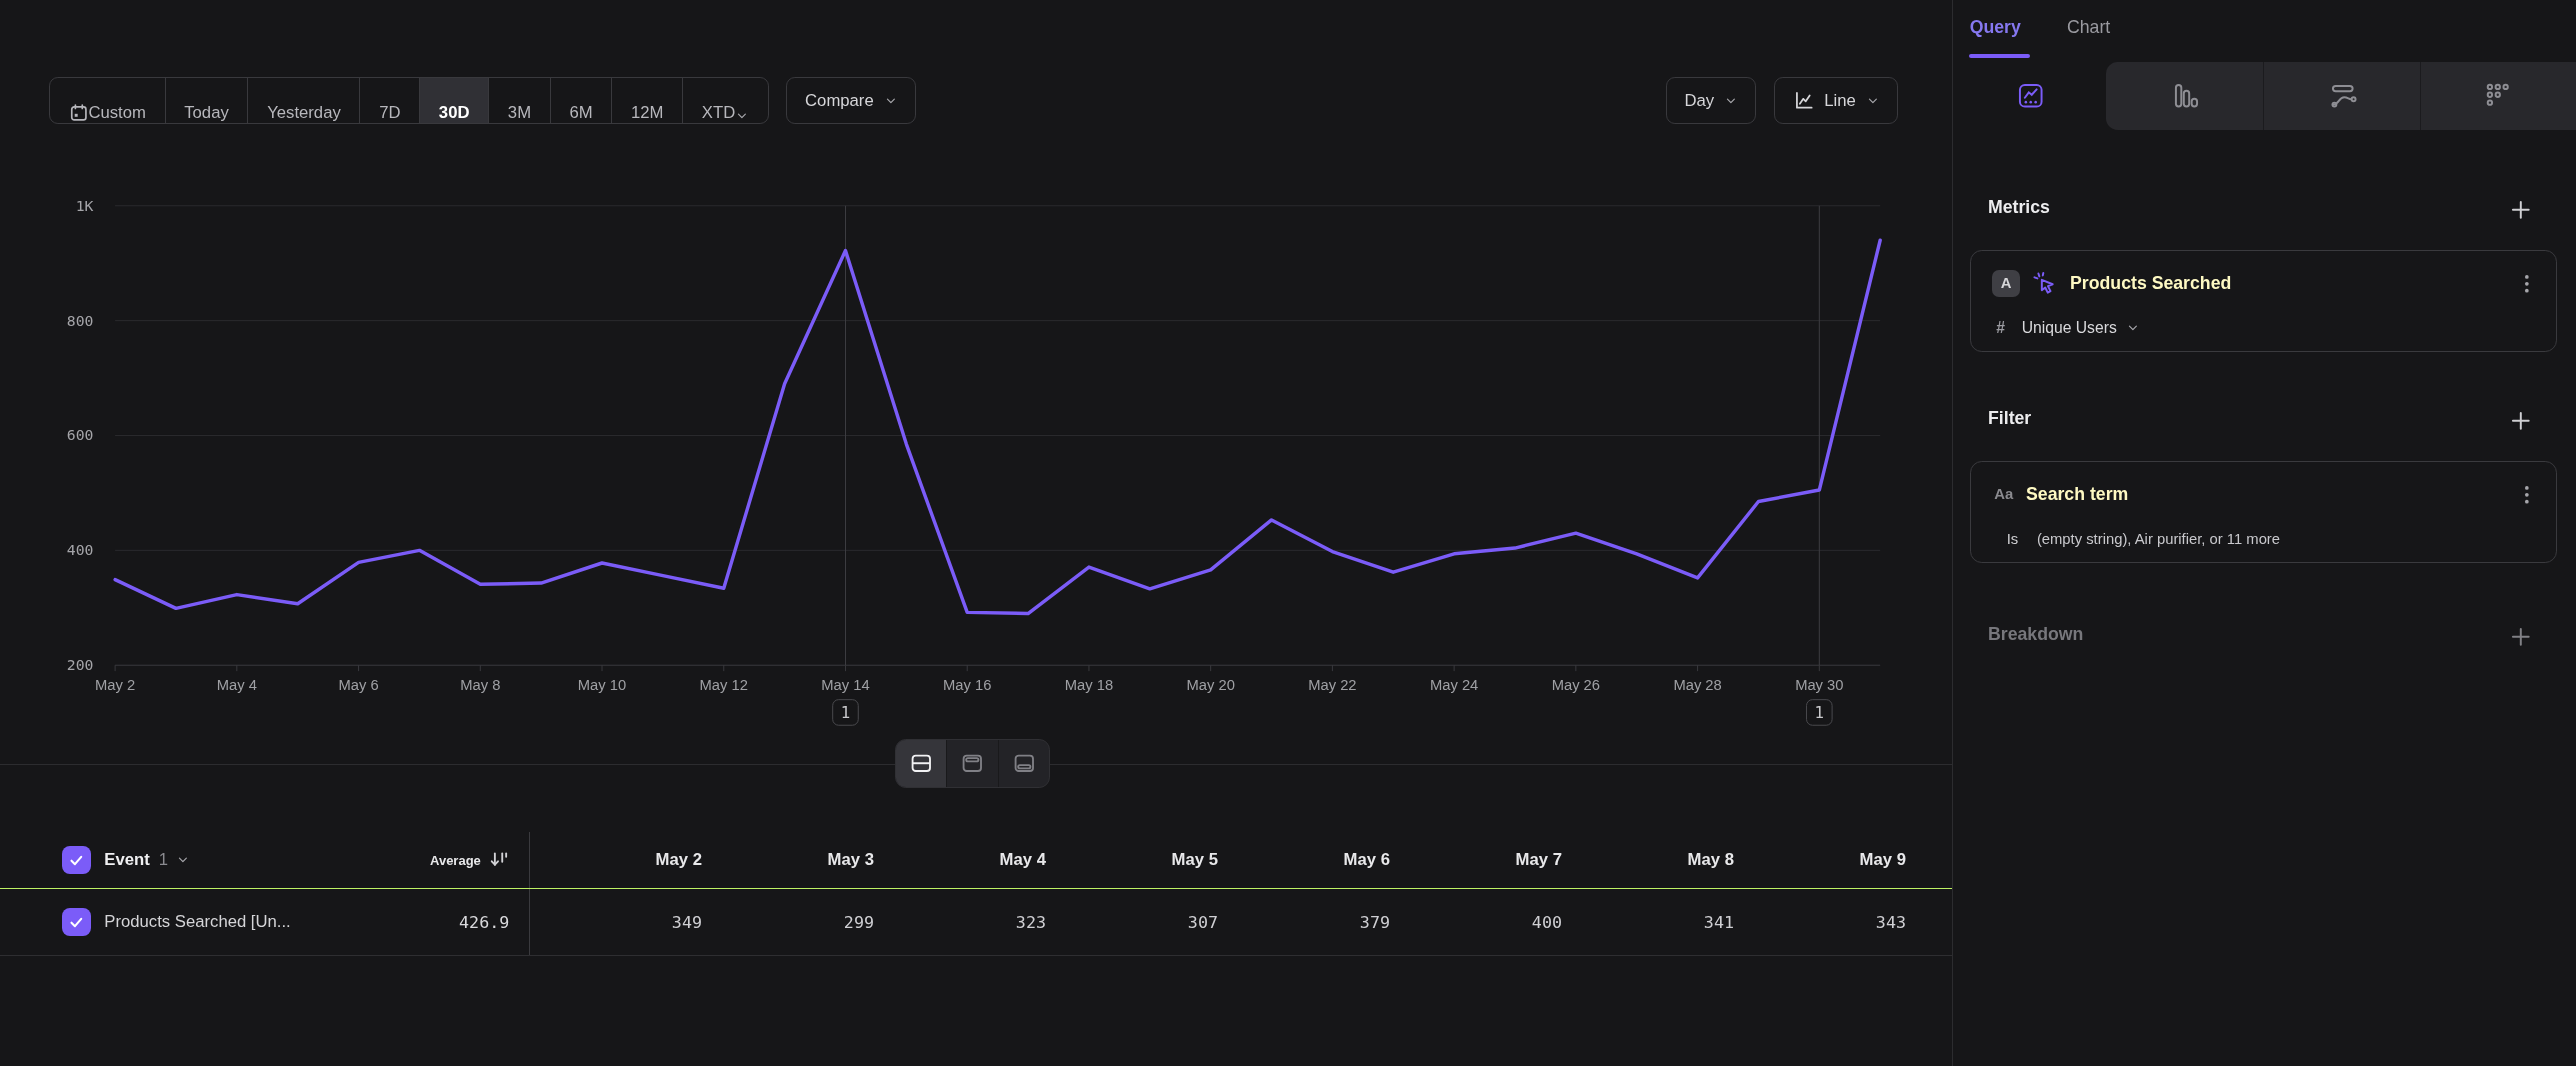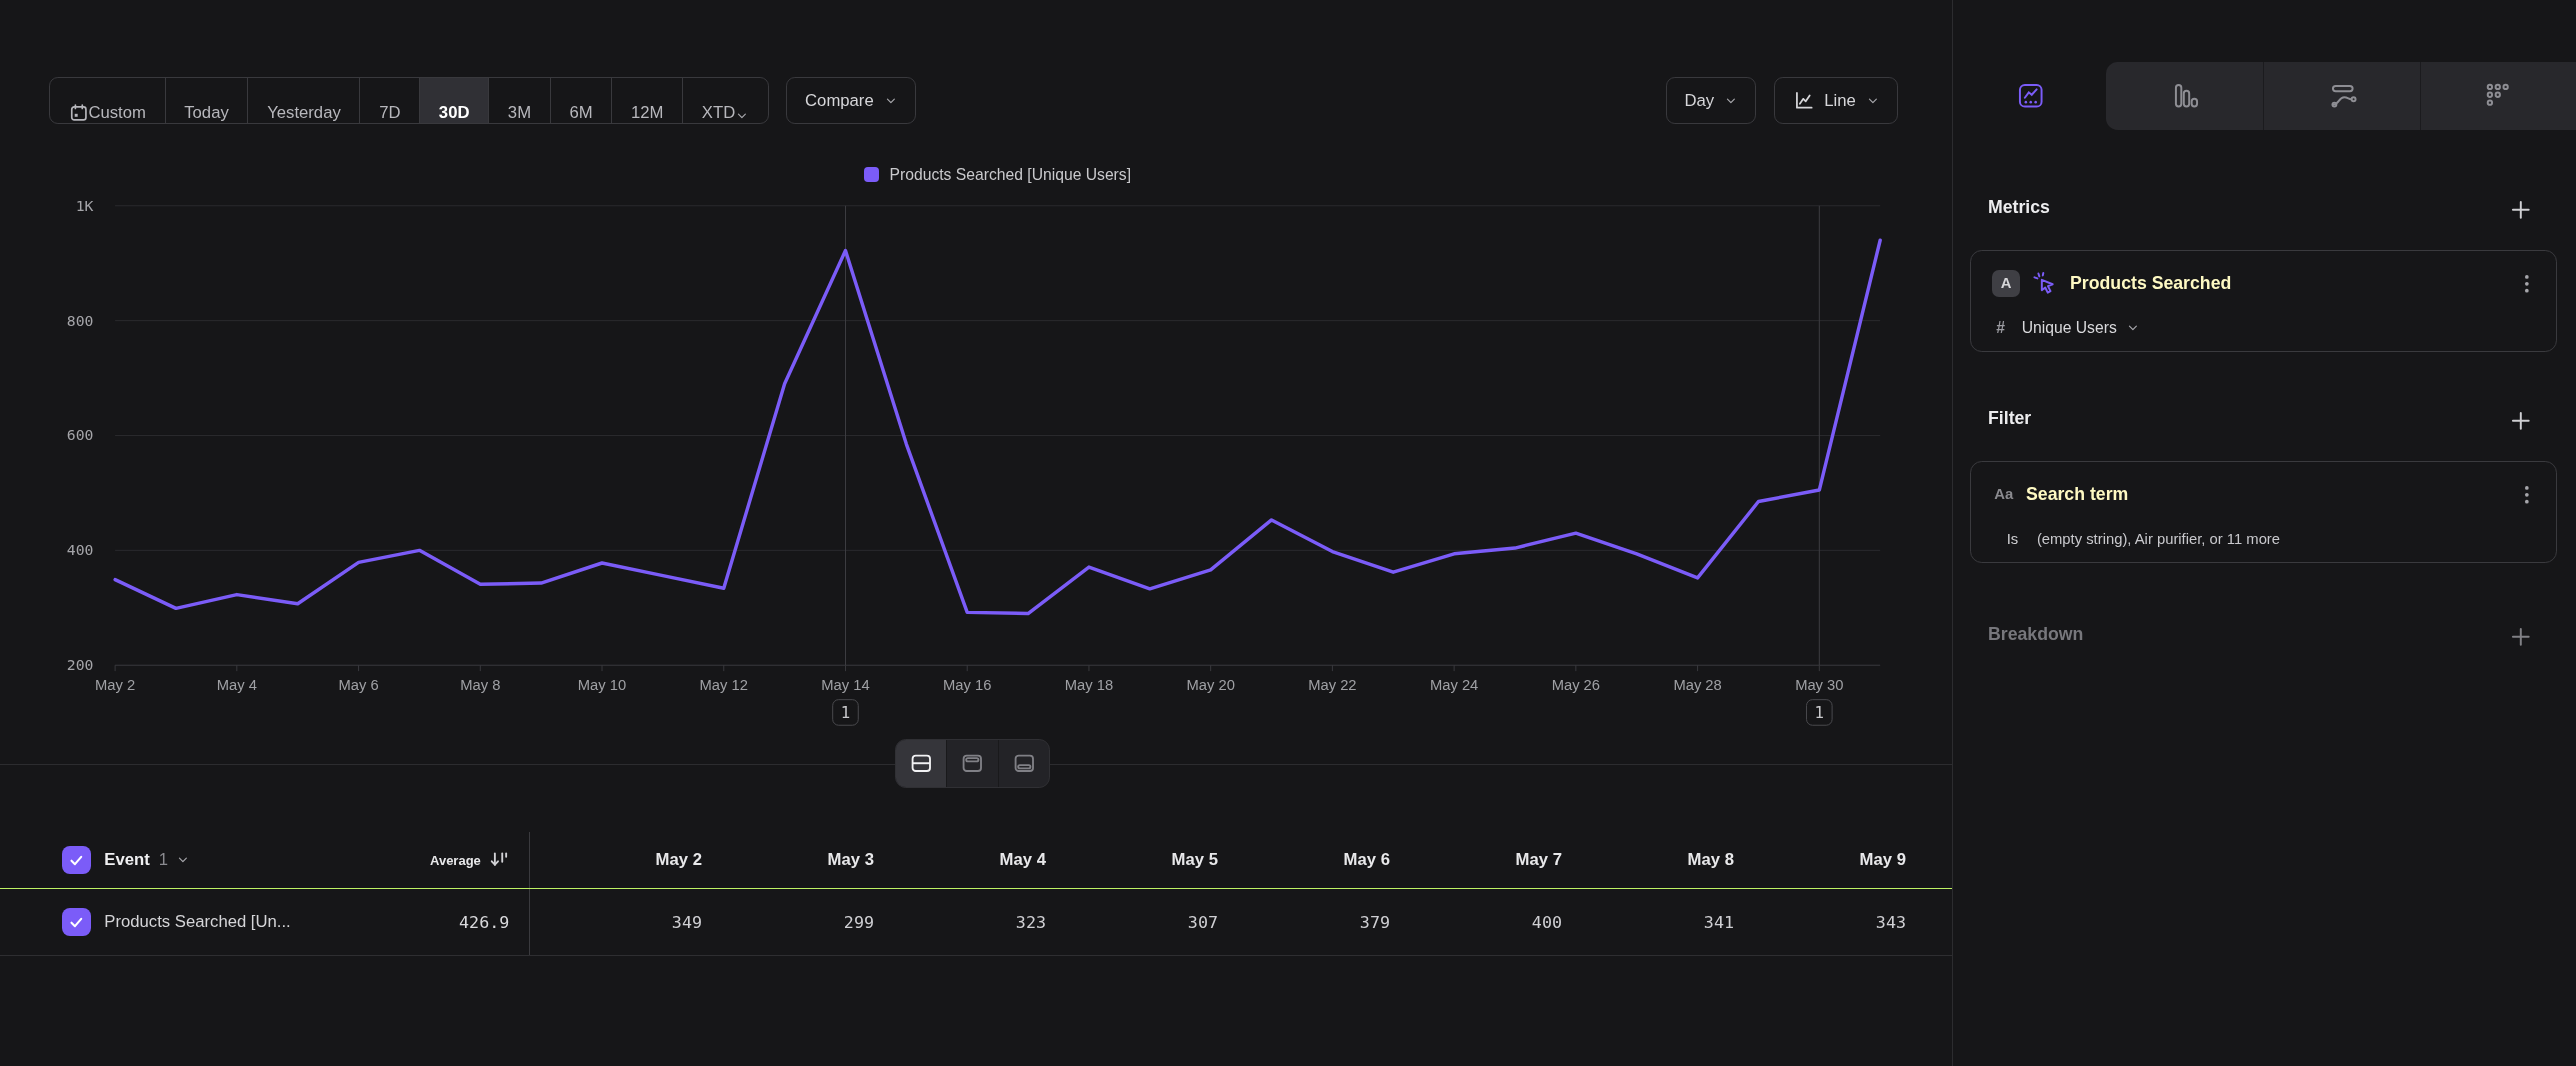--- a/index.html
+++ b/index.html
@@ -190,24 +190,20 @@
           </g>
         </svg>
         <span>Line</span>
         <svg class="chev" viewBox="0 0 24 24">
             <polyline points="6,9 12,15 18,9"></polyline>
           </svg>
       </div>
     </div>
   </div>
 
-  <div class="legend">
-    <div class="legend-swatch" style="background: rgb(123, 92, 248);"></div>
-    <div class="legend-label">Products Searched [Unique Users]</div>
-  </div>
 
   <svg class="chart" id="chart-svg" viewBox="0 0 1984 760" width="1952" height="748">
       <line x1="117" y1="676" x2="1911" y2="676" stroke="#3a3a3e" stroke-width="1"></line>
       <text class="ytick" x="95" y="681">200</text>
       <line x1="117" y1="559.25" x2="1911" y2="559.25" stroke="#2b2b2e" stroke-width="1"></line>
       <text class="ytick" x="95" y="564.25">400</text>
       <line x1="117" y1="442.5" x2="1911" y2="442.5" stroke="#2b2b2e" stroke-width="1"></line>
       <text class="ytick" x="95" y="447.5">600</text>
       <line x1="117" y1="325.75" x2="1911" y2="325.75" stroke="#2b2b2e" stroke-width="1"></line>
       <text class="ytick" x="95" y="330.75">800</text>
@@ -330,20 +326,25 @@
           <div class="dcell value">400</div>
           <div class="dcell value">341</div>
           <div class="dcell value">343</div>
         </div>
     </div>
   </div>
 </div>
 
 <div class="panel">
 
+  <div class="panel-tabs">
+    <span class="ptab query">Query</span>
+    <span class="ptab chart">Chart</span>
+    <div class="ptab-underline" style="background: rgb(123, 92, 248);"></div>
+  </div>
 
   <div class="report-tabs">
     <div class="report-strip"></div>
     <div class="rtab-divider" style="left:310px"></div>
     <div class="rtab-divider" style="left:467px"></div>
     <div class="rtab active" style="left:0">
       <svg viewBox="0 0 30 30">
         <rect class="st" x="4" y="4" width="22" height="22" rx="5" stroke-width="2.2"></rect>
         <polyline class="st" points="9,17 13,11.5 16,14 21,8.5" stroke-width="2.2"></polyline>
         <circle class="fl" cx="10" cy="21.5" r="1.3"></circle>

